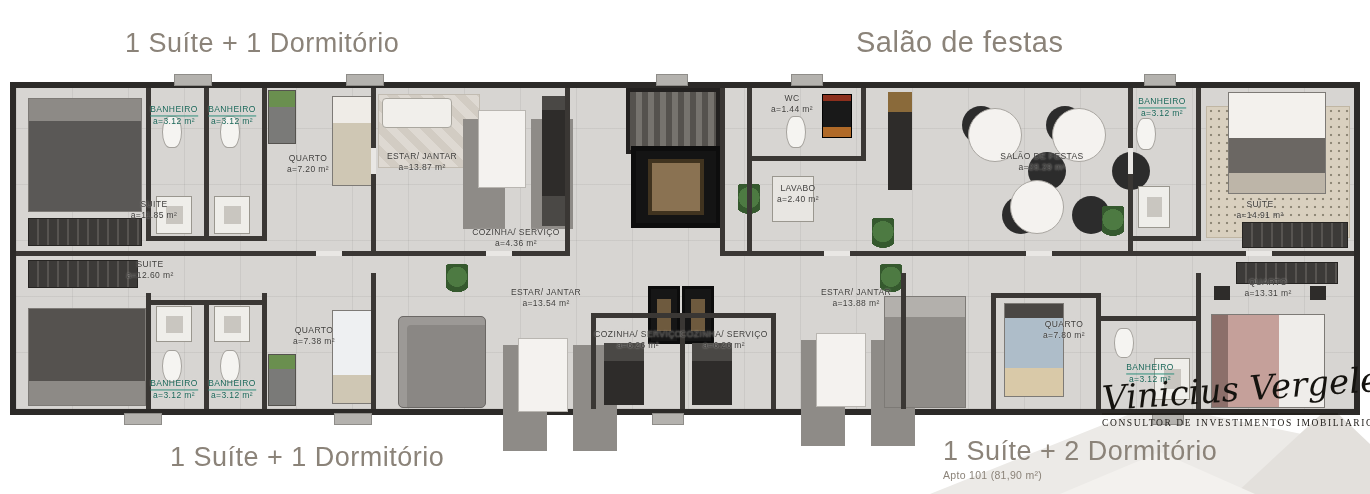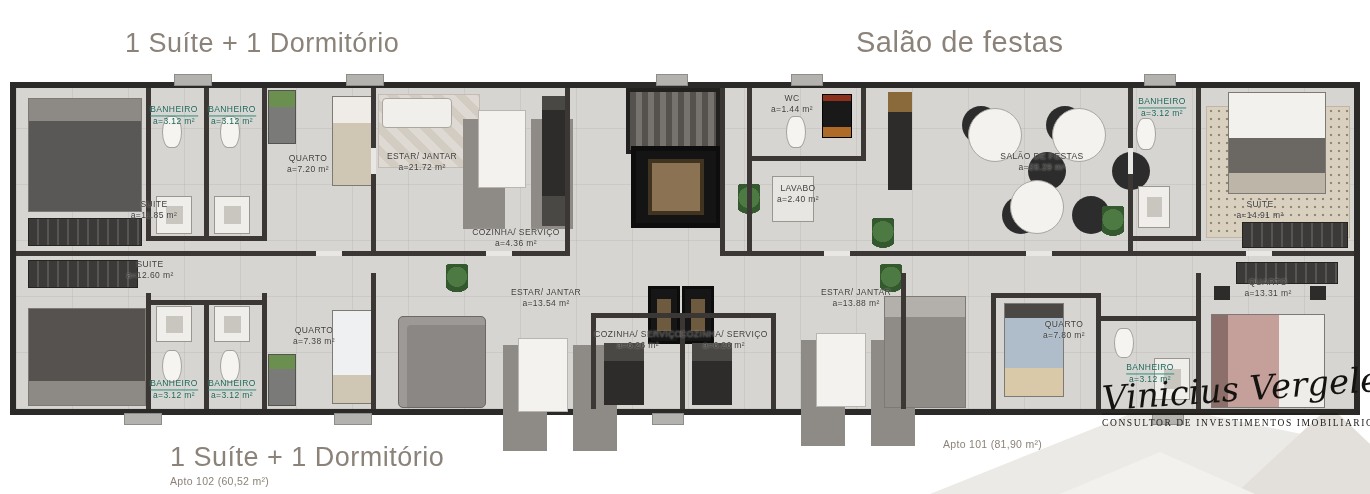--- a/index.html
+++ b/index.html
@@ -70,23 +70,23 @@
 </svg>
 
 <div class="plan-title" style="left:125px;top:28px;">
   <div class="t">1 Suíte + 1 Dormitório</div>
 </div>
 <div class="plan-title" style="left:856px;top:26px;">
   <div class="t" style="font-size:29px;">Salão de festas</div>
 </div>
 <div class="plan-title" style="left:170px;top:442px;">
   <div class="t">1 Suíte + 1 Dormitório</div>
-  <div class="s">Apto 102 (60,52 m²)</div>
 </div>
 <div class="plan-title" style="left:943px;top:436px;">
+  <div class="t">1 Suíte + 2 Dormitório</div>
   <div class="s">Apto 101 (81,90 m²)</div>
 </div>
 
 <div id="plan">
 
   <div class="tab" style="left:158px;top:-14px;width:36px;height:10px;"></div>
   <div class="tab" style="left:330px;top:-14px;width:36px;height:10px;"></div>
   <div class="tab" style="left:640px;top:-14px;width:30px;height:10px;"></div>
   <div class="tab" style="left:775px;top:-14px;width:30px;height:10px;"></div>
   <div class="tab" style="left:1128px;top:-14px;width:30px;height:10px;"></div>
@@ -214,21 +214,21 @@
       <div class="room-label accent" style="left: 216px; top: 28px;">
         <div class="rl-name">BANHEIRO</div>
         <div class="rl-area">a=3.12 m²</div>
       </div>
       <div class="room-label" style="left: 292px; top: 76px;">
         <div class="rl-name">QUARTO</div>
         <div class="rl-area">a=7.20 m²</div>
       </div>
       <div class="room-label" style="left: 406px; top: 74px;">
         <div class="rl-name">ESTAR/ JANTAR</div>
-        <div class="rl-area">a=21.72 m²</div>
+        <div class="rl-area">a=13.87 m²</div>
       </div>
       <div class="room-label" style="left: 500px; top: 150px;">
         <div class="rl-name">COZINHA/ SERVIÇO</div>
         <div class="rl-area">a=4.36 m²</div>
       </div>
       <div class="room-label" style="left: 776px; top: 16px;">
         <div class="rl-name">WC</div>
         <div class="rl-area">a=1.44 m²</div>
       </div>
       <div class="room-label" style="left: 782px; top: 106px;">

